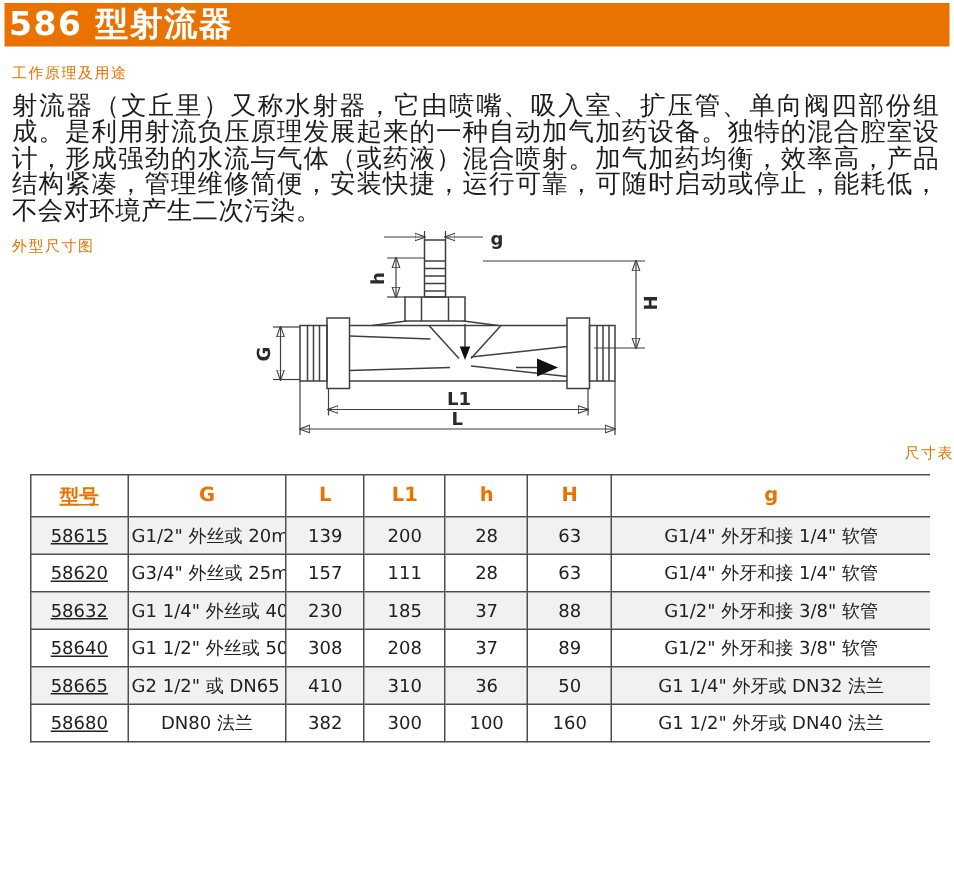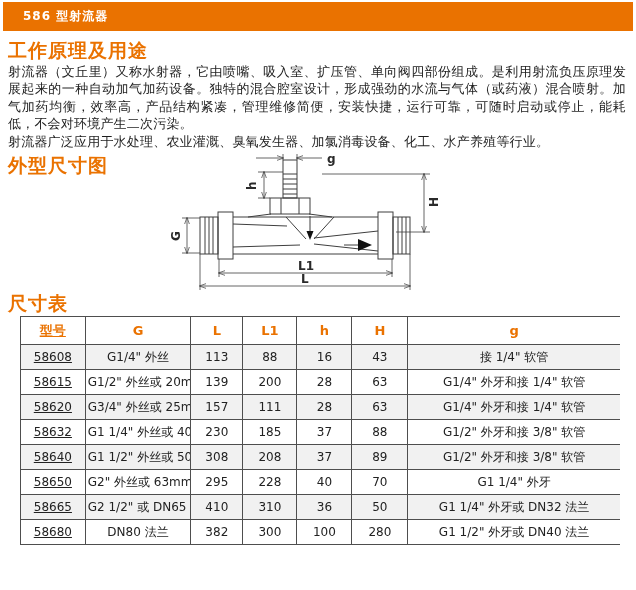--- a/index.html
+++ b/index.html
@@ -6,30 +6,30 @@
     --accent:#ea7200;
     --border:#4e4e4e;
     --stripe:#f1f1f1;
     --ink:#1d1d1d;
   }
   *{box-sizing:border-box;margin:0;padding:0;}
   html,body{width:636px;height:590px;overflow:hidden;background:#ffffff;
     font-family:"DejaVu Sans","Liberation Sans",sans-serif;color:var(--ink);}
   .title-bar{
     margin:2px 3px 0 3px;height:29px;line-height:29px;
-    background:var(--accent);color:#ffffff;font-size:12px;font-weight:bold;
-    padding-left:20px;letter-spacing:1px;
+    background:var(--accent);color:#ffffff;font-size:22px;font-weight:bold;
+    padding-left:3px;letter-spacing:1px;
   }
   .section-heading{
-    color:var(--accent);font-size:19px;font-weight:bold;line-height:18px;
+    color:var(--accent);font-size:10px;font-weight:normal;line-height:18px;
     margin:10px 0 0 8px;letter-spacing:1px;
   }
   .section-heading.outline{margin-top:6px;}
-  .section-heading.table{margin-top:2px;}
-  .intro{margin:4px 10px 0 8px;font-size:13px;line-height:17.4px;
+  .section-heading.table{margin-top:2px;text-align:right;}
+  .intro{margin:4px 10px 0 8px;font-size:17px;line-height:17.4px;
     text-align:justify;letter-spacing:0.2px;}
   .intro .line{min-height:17.4px;}
   svg.diagram{display:block;margin-top:-22px;}
   svg.diagram line,svg.diagram path,svg.diagram rect,svg.diagram polyline{
     stroke:#3f3f3f;stroke-width:1;fill:none;}
   svg.diagram .dim{stroke:#3f3f3f;stroke-width:0.8;}
   svg.diagram text{fill:#2a2a2a;font-size:12px;font-weight:bold;
     font-family:"DejaVu Sans","Liberation Sans",sans-serif;stroke:none;}
   svg.diagram .solid{fill:#111;stroke:none;}
   table.dims{
@@ -53,21 +53,20 @@
 </style>
 </head>
 <body>
 
 <div class="title-bar">586 型射流器</div>
 
 <h2 class="section-heading">工作原理及用途</h2>
 
 <div class="intro">
   <div class="line">射流器（文丘里）又称水射器，它由喷嘴、吸入室、扩压管、单向阀四部份组成。是利用射流负压原理发展起来的一种自动加气加药设备。独特的混合腔室设计，形成强劲的水流与气体（或药液）混合喷射。加气加药均衡，效率高，产品结构紧凑，管理维修简便，安装快捷，运行可靠，可随时启动或停止，能耗低，不会对环境产生二次污染。</div>
-  <div class="line">射流器广泛应用于水处理、农业灌溉、臭氧发生器、加氯消毒设备、化工、水产养殖等行业。</div>
 </div>
 
 <h2 class="section-heading outline">外型尺寸图</h2>
 
 <svg class="diagram" width="636" height="140" viewBox="0 0 636 140">
   <defs>
     <marker id="ar" viewBox="0 0 10 10" refX="9" refY="5" markerWidth="9" markerHeight="9" orient="auto-start-reverse">
       <path d="M0,1.5 L10,5 L0,8.5 z" fill="#3f3f3f" stroke="none"></path>
     </marker>
   </defs>
@@ -176,29 +175,20 @@
         <th>G</th>
         <th>L</th>
         <th>L1</th>
         <th>h</th>
         <th>H</th>
         <th>g</th>
       </tr>
   </thead>
   <tbody>
       <tr>
-        <td>58608</td>
-        <td>G1/4" 外丝</td>
-        <td>113</td>
-        <td>88</td>
-        <td>16</td>
-        <td>43</td>
-        <td>接 1/4" 软管</td>
-      </tr>
-      <tr>
         <td>58615</td>
         <td>G1/2" 外丝或 20mm</td>
         <td>139</td>
         <td>200</td>
         <td>28</td>
         <td>63</td>
         <td>G1/4" 外牙和接 1/4" 软管</td>
       </tr>
       <tr>
         <td>58620</td>
@@ -221,40 +211,31 @@
       <tr>
         <td>58640</td>
         <td>G1 1/2" 外丝或 50mm</td>
         <td>308</td>
         <td>208</td>
         <td>37</td>
         <td>89</td>
         <td>G1/2" 外牙和接 3/8" 软管</td>
       </tr>
       <tr>
-        <td>58650</td>
-        <td>G2" 外丝或 63mm</td>
-        <td>295</td>
-        <td>228</td>
-        <td>40</td>
-        <td>70</td>
-        <td>G1 1/4" 外牙</td>
-      </tr>
-      <tr>
         <td>58665</td>
         <td>G2 1/2" 或 DN65 法兰</td>
         <td>410</td>
         <td>310</td>
         <td>36</td>
         <td>50</td>
         <td>G1 1/4" 外牙或 DN32 法兰</td>
       </tr>
       <tr>
         <td>58680</td>
         <td>DN80 法兰</td>
         <td>382</td>
         <td>300</td>
         <td>100</td>
-        <td>280</td>
+        <td>160</td>
         <td>G1 1/2" 外牙或 DN40 法兰</td>
       </tr>
     </tbody>
 </table>
 
 </body></html>

